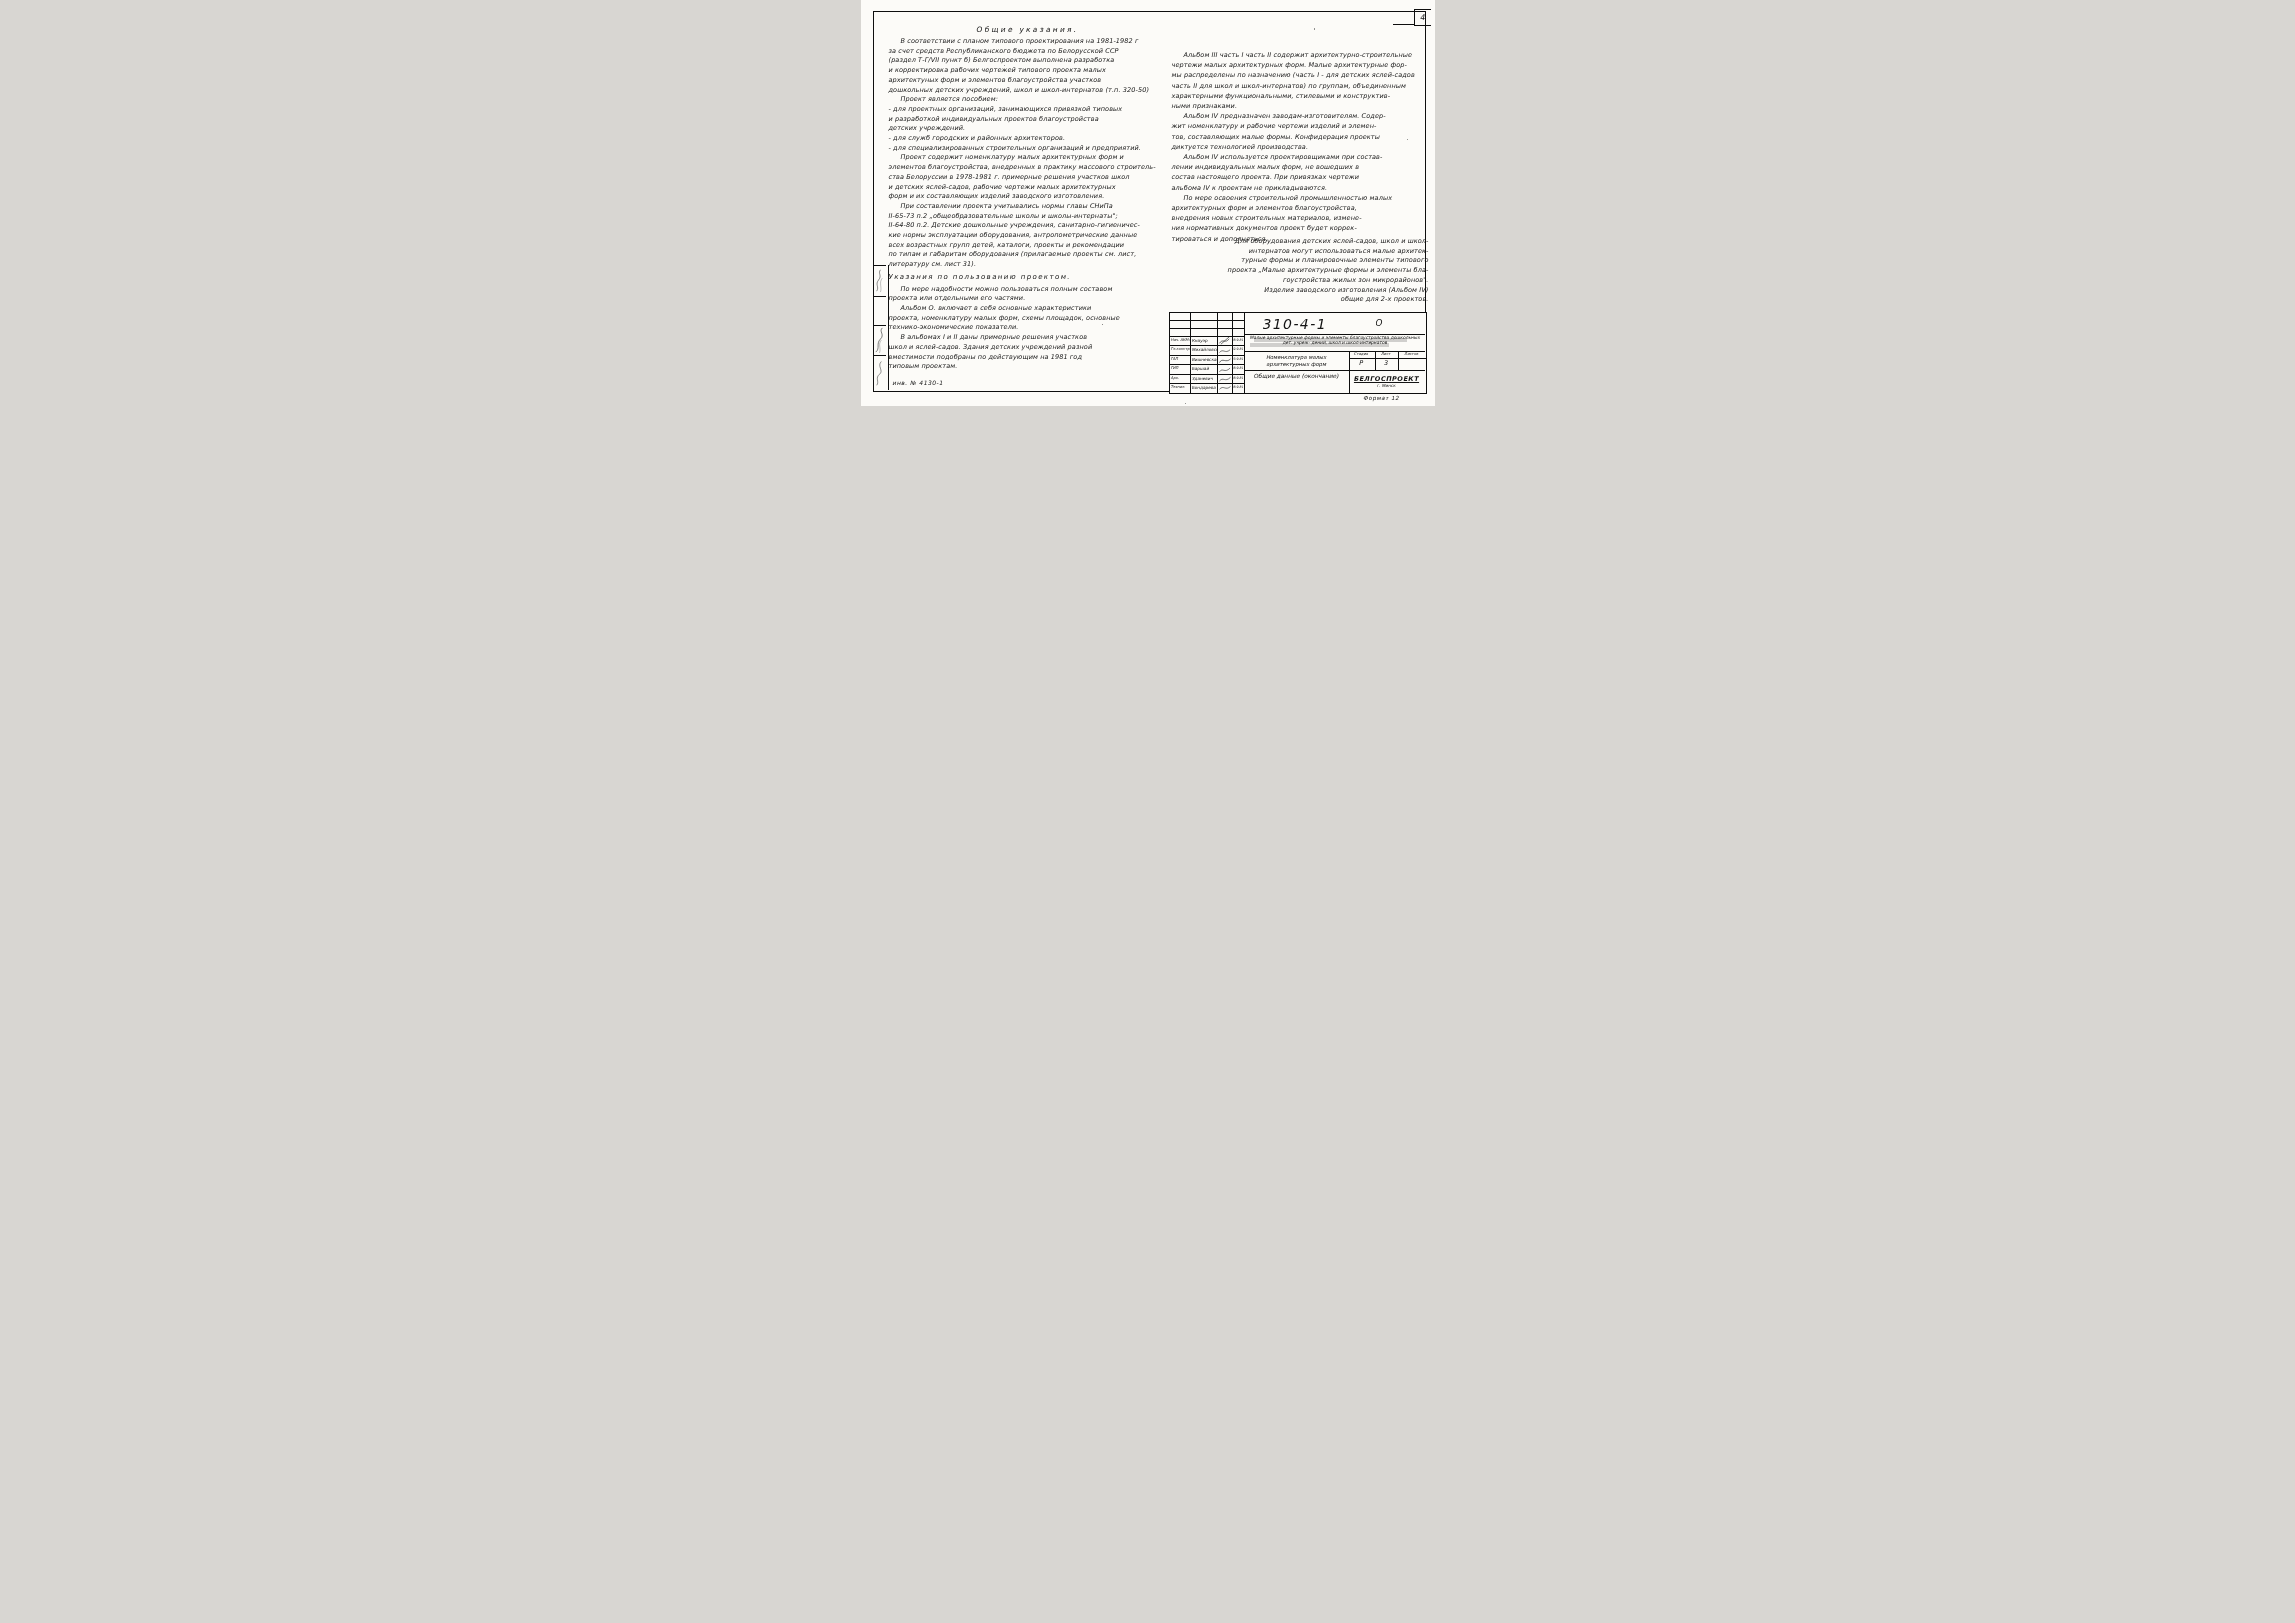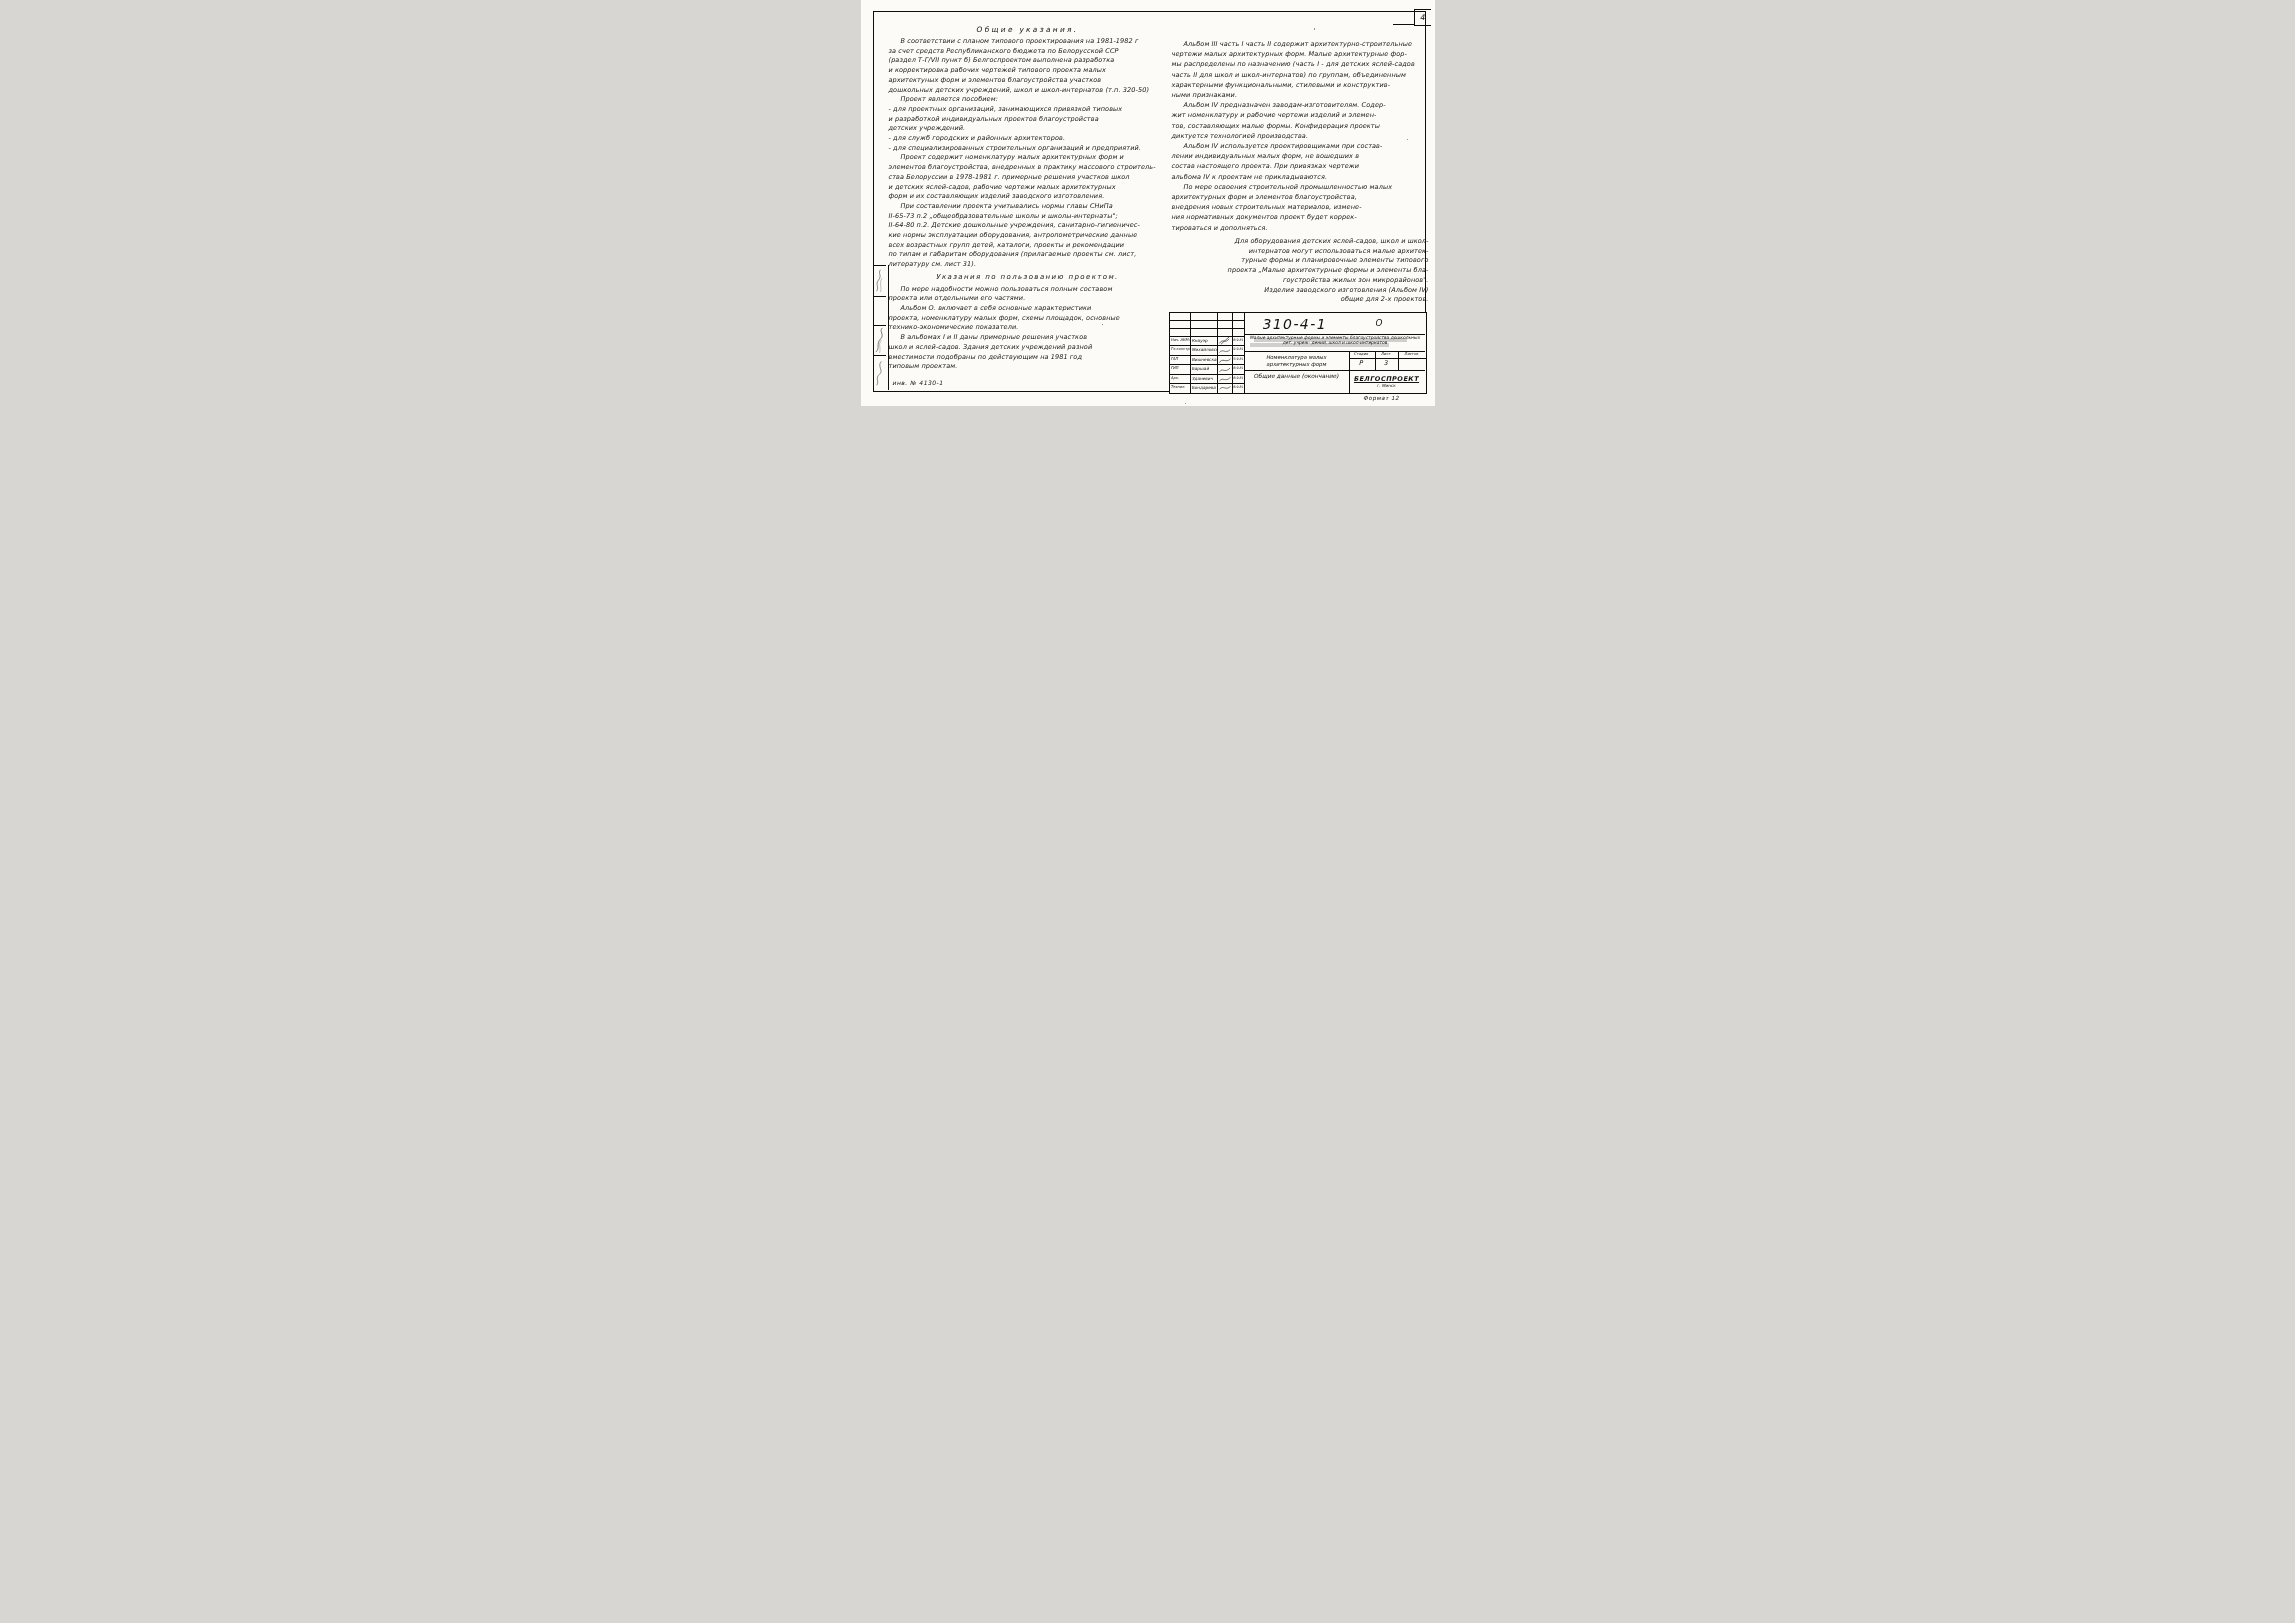--- a/index.html
+++ b/index.html
@@ -15,29 +15,29 @@
   
   .mstrip { position:absolute; left:12px; top:265px; width:15px; height:125px; border-right:1.4px solid #0e0e0e; }
   .mcell { position:absolute; left:0; width:13.4px; border-top:0.9px solid #0e0e0e; }
   .para { white-space:pre-line; }
   .ind  { text-indent:12px; }
   .leftcol {
     position:absolute; left:28px; top:25px; width:278px;
     font-size:6.5px; line-height:9.7px; letter-spacing:0.1px;
   }
   .rightcol {
-    position:absolute; left:311px; top:39px; width:257px;
+    position:absolute; left:311px; top:50px; width:257px;
     font-size:6.5px; line-height:10.2px; letter-spacing:0.1px;
   }
   .rightcol2 {
     position:absolute; left:324px; top:237px; width:244px;
     font-size:6.5px; line-height:9.7px; letter-spacing:0.1px;text-align:right;
   }
   .colhead { text-align:center; font-size:7.4px; letter-spacing:2.3px; margin-bottom:2.3px; }
-  .subhead { text-align:center; font-size:7px; letter-spacing:1.4px; margin-top:3.2px; margin-bottom:1.9px; }
+  .subhead { font-size:7px; letter-spacing:1.4px; margin-top:3.2px; margin-bottom:1.9px; }
   
   .pnbox {
     position:absolute; left:553px; top:9.3px; width:16.7px; height:14.3px;
     border-left:1.4px solid #0e0e0e; border-top:1.4px solid #0e0e0e; border-bottom:1.4px solid #0e0e0e;
     display:flex; align-items:center; justify-content:center; font-size:7.9px;
   }
   .pnline { position:absolute; left:532px; top:23.6px; width:22px; height:1.4px; background:#0e0e0e; }
   
   .stamp {
     position:absolute; left:308px; top:312px; width:256px; height:80px;

